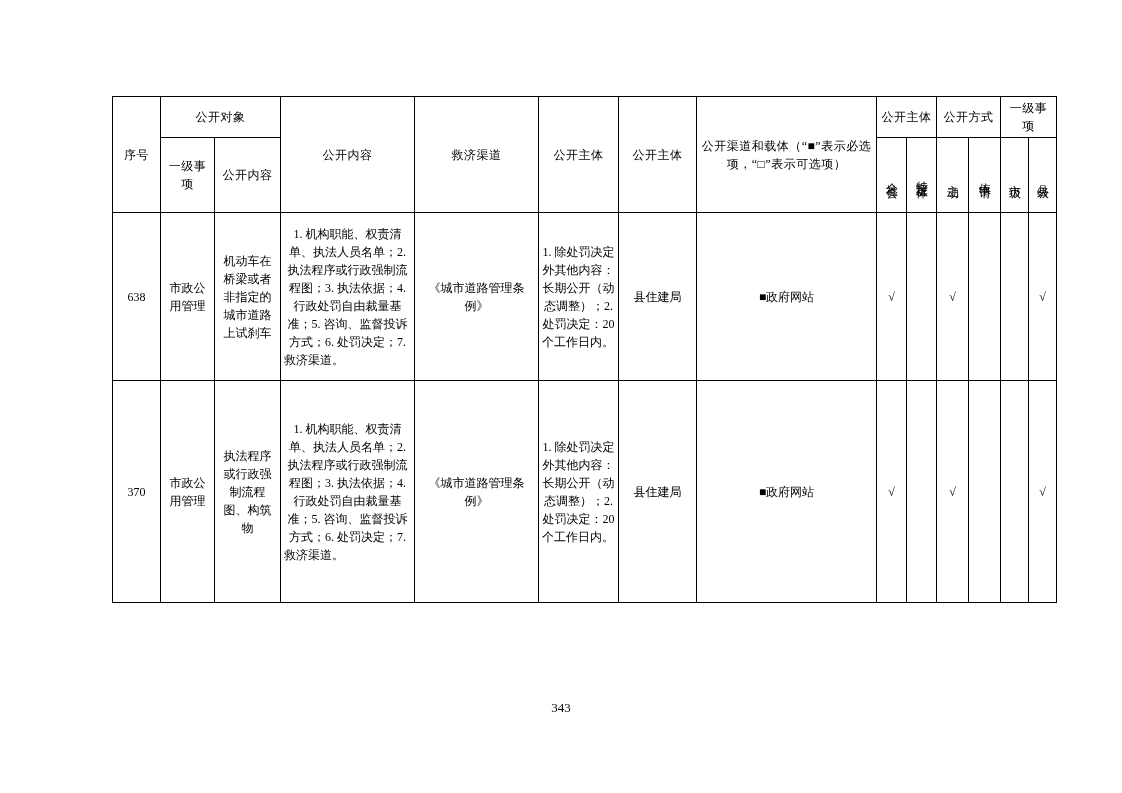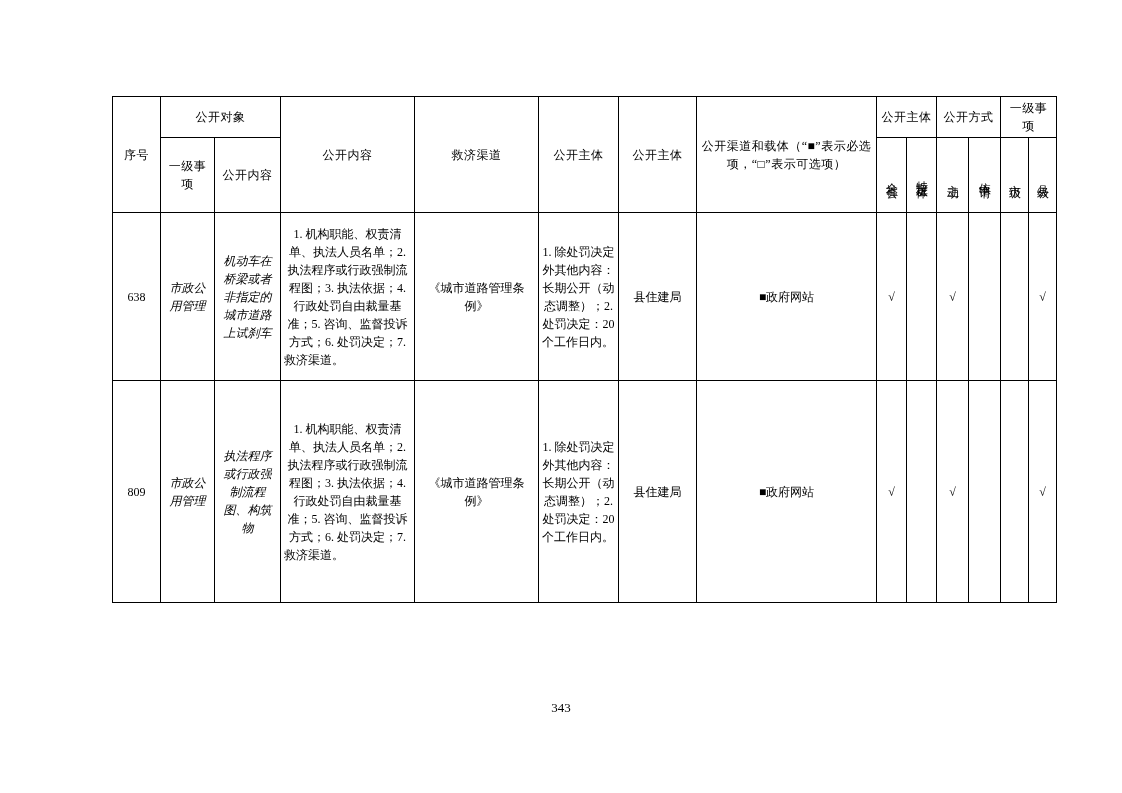--- a/index.html
+++ b/index.html
@@ -67,21 +67,20 @@
     font-size: 11.5px;
     line-height: 1.6;
     text-align: center;
     padding: 6px 4px;
   }
   .cell-narrow {
     font-size: 11.5px;
     line-height: 1.6;
     padding: 6px 5px;
     text-align: center;
-    font-style: italic;
   }
   .check {
     font-size: 13px;
   }
   .num {
     font-size: 12px;
   }
   .channel {
     font-size: 11.5px;
     text-align: left;
@@ -194,21 +193,21 @@
           <td class="channel">■政府网站</td>
           <td class="check">√</td>
           <td class="check"></td>
           <td class="check">√</td>
           <td class="check"></td>
           <td class="check"></td>
           <td class="check">√</td>
         </tr>
 
         <tr style="height:222px;">
-          <td class="num">809</td>
+          <td class="num">370</td>
           <td class="cell-narrow">市政公用管理</td>
           <td class="cell-narrow">执法程序或行政强制流程图、构筑物</td>
           <td class="cell-body">1. 机构职能、权责清单、执法人员名单；2. 执法程序或行政强制流程图；3. 执法依据；4. 行政处罚自由裁量基准；5. 咨询、监督投诉方式；6. 处罚决定；7. 救济渠道。</td>
           <td class="cell-center">《城市道路管理条例》</td>
           <td class="cell-body">1. 除处罚决定外其他内容：长期公开（动态调整）；2. 处罚决定：20个工作日内。</td>
           <td class="cell-center">县住建局</td>
           <td class="channel">■政府网站</td>
           <td class="check">√</td>
           <td class="check"></td>
           <td class="check">√</td>

